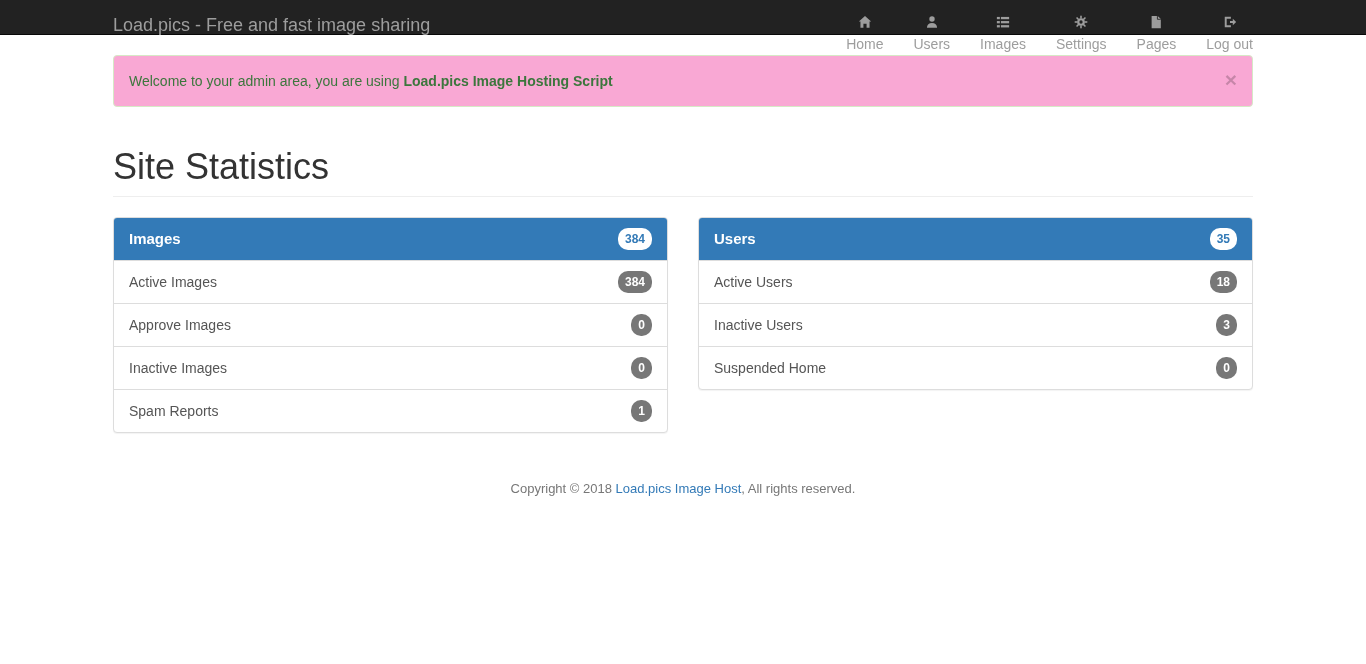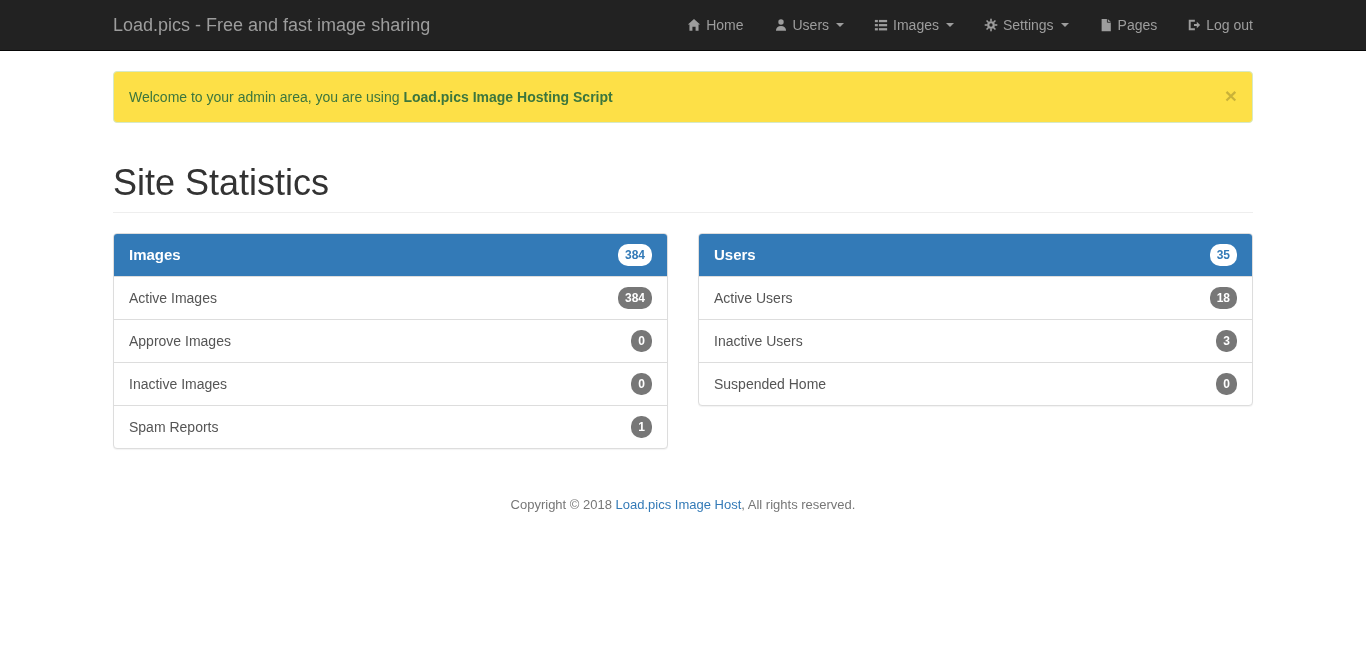--- a/index.html
+++ b/index.html
@@ -9,21 +9,21 @@
     font-size: 14px;
     color: #333;
     background: #fff;
   }
   .container { width: 1170px; margin: 0 auto; padding: 0 15px; }
 
   
   .navbar {
     background: #222;
     border-bottom: 1px solid #080808;
-    height: 51px;
+    height: 35px;
   }
   .navbar .container { display: flex; justify-content: space-between; align-items: stretch; }
   .navbar-brand {
     color: #9d9d9d;
     font-size: 18px;
     line-height: 20px;
     padding: 15px 15px 15px 0;
     text-decoration: none;
     white-space: nowrap;
   }
@@ -31,39 +31,40 @@
   .nav-item {
     display: flex;
     align-items: center;
     gap: 5px;
     color: #9d9d9d;
     font-size: 14px;
     line-height: 20px;
     padding: 15px 15px;
     cursor: pointer;
     white-space: nowrap;
+    flex-direction: column;
   }
   .nav-item:last-child { padding-right: 0; align-items: center; }
   .nav-icon { display: inline-flex; width: 14px; height: 14px; }
   .nav-icon svg { width: 14px; height: 14px; fill: #9d9d9d; }
   .caret {
     display: inline-block;
     width: 0; height: 0;
     margin-left: 2px;
     border-top: 4px solid #9d9d9d;
     border-left: 4px solid transparent;
     border-right: 4px solid transparent;
   }
 
   
   .alert {
     position: relative;
     margin-top: 20px;
     padding: 15px 35px 15px 15px;
-    background: #fde047;
+    background: #f9a8d4;
     border: 1px solid #d6e9c6;
     border-radius: 4px;
     color: #3c763d;
     line-height: 20px;
   }
   .alert strong { font-weight: bold; }
   .alert .close {
     position: absolute;
     top: 13px;
     right: 15px;

